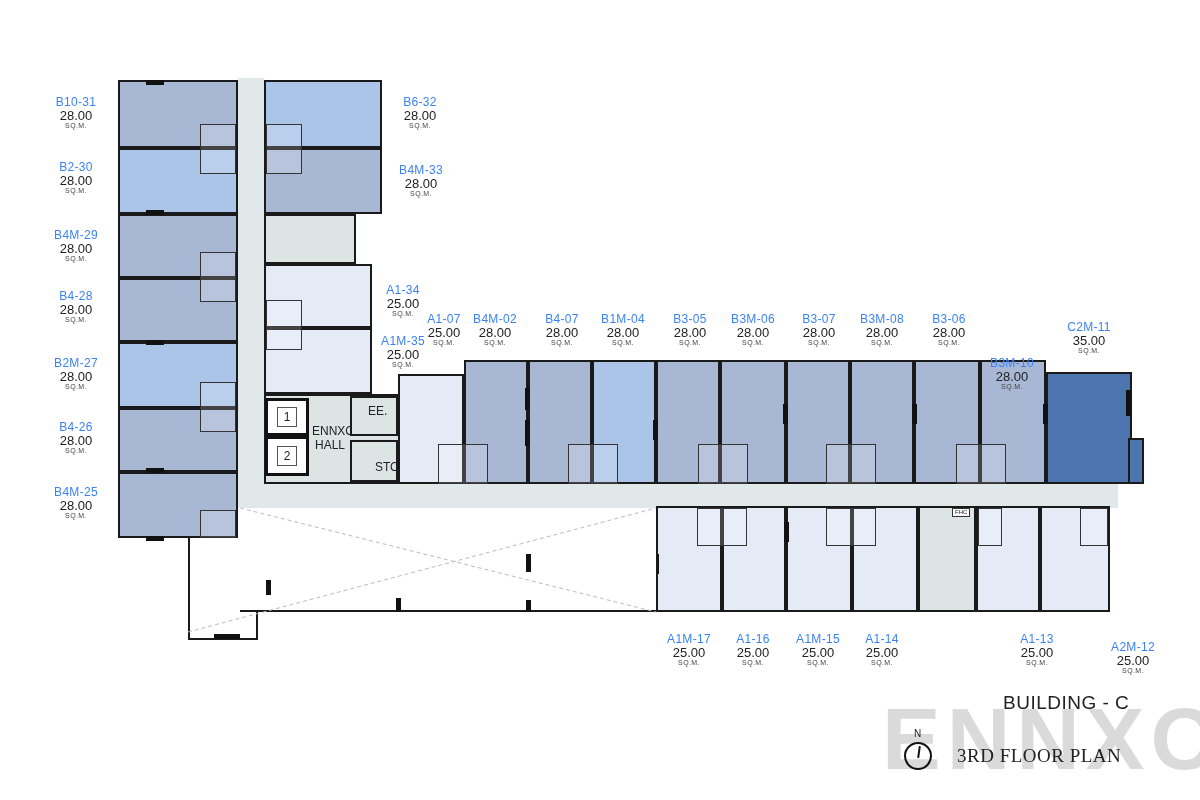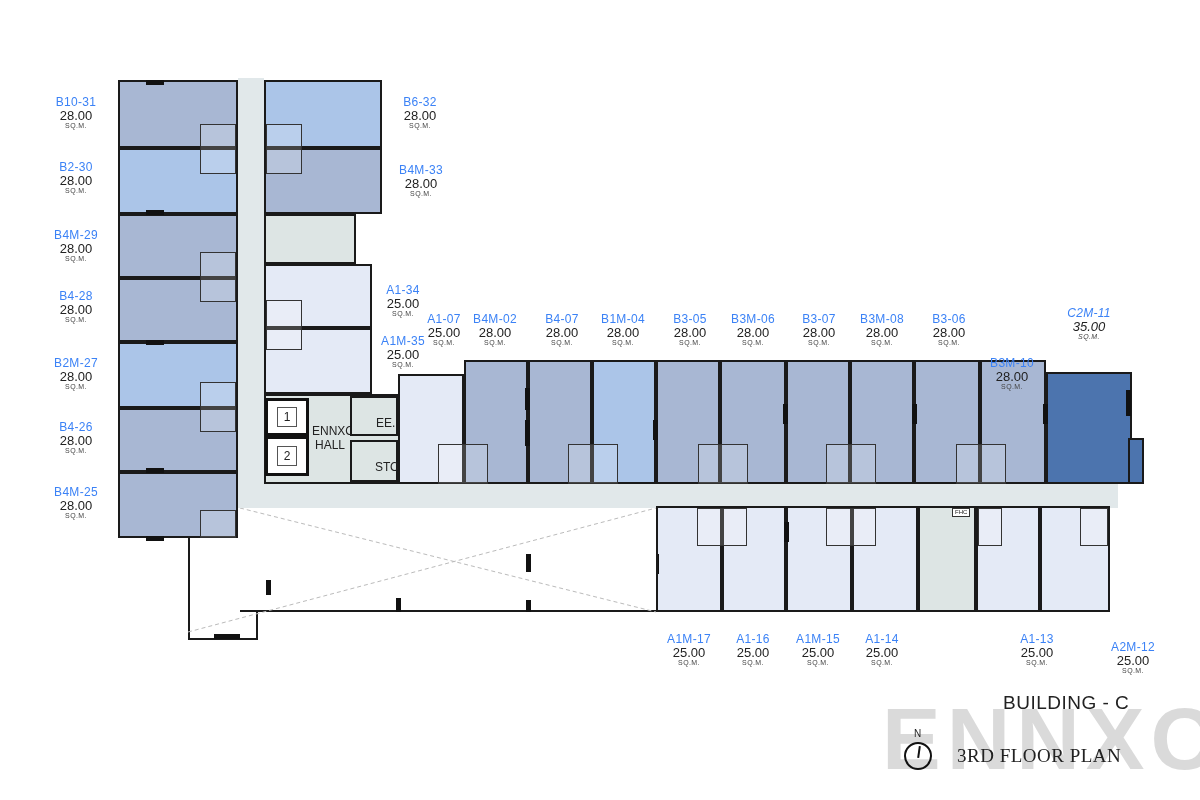--- a/index.html
+++ b/index.html
@@ -66,21 +66,21 @@
       <span>1</span>
     </div>
   <div class="lift" style="left:265px;top:436px;width:44px;height:40px;">
       <span>2</span>
     </div>
   <div class="core-txt" style="left:312px;top:424px;width:36px;">
     <div>ENNXO</div>
     <div>HALL</div>
   </div>
   <div class="core" style="left:350px;top:396px;width:48px;height:40px;"></div>
-  <div class="core-txt" style="left:368px;top:416px;margin-left:8px;">EE.</div>
+  <div class="core-txt" style="left:368px;top:404px;">EE.</div>
   <div class="core" style="left:350px;top:440px;width:48px;height:42px;"></div>
   <div class="core-txt" style="left:366px;top:460px;margin-left:9px;">STO.</div>
 
   <div class="room u-a" style="left:398px;top:374px;width:66px;height:110px;"></div>
   <div class="room u-b" style="left:464px;top:360px;width:64px;height:124px;"></div>
   <div class="room u-b" style="left:528px;top:360px;width:64px;height:124px;"></div>
   <div class="room u-bl" style="left:592px;top:360px;width:64px;height:124px;"></div>
   <div class="room u-b" style="left:656px;top:360px;width:64px;height:124px;"></div>
   <div class="room u-b" style="left:720px;top:360px;width:66px;height:124px;"></div>
   <div class="room u-b" style="left:786px;top:360px;width:64px;height:124px;"></div>
@@ -229,21 +229,21 @@
   <div class="lbl" style="left:949px;top:313px;">
       <span class="c">B3-06</span>
       <span class="a">28.00</span>
       <span class="s">SQ.M.</span>
     </div>
   <div class="lbl" style="left:1012px;top:313px;margin-top:44px;">
       <span class="c">B3M-10</span>
       <span class="a">28.00</span>
       <span class="s">SQ.M.</span>
     </div>
-  <div class="lbl" style="left:1089px;top:307px;font-style:italic;">
+  <div class="lbl" style="left:1089px;top:321px;">
       <span class="c">C2M-11</span>
       <span class="a">35.00</span>
       <span class="s">SQ.M.</span>
     </div>
 
   <div class="lbl" style="left:689px;top:633px;">
       <span class="c">A1M-17</span>
       <span class="a">25.00</span>
       <span class="s">SQ.M.</span>
     </div>

